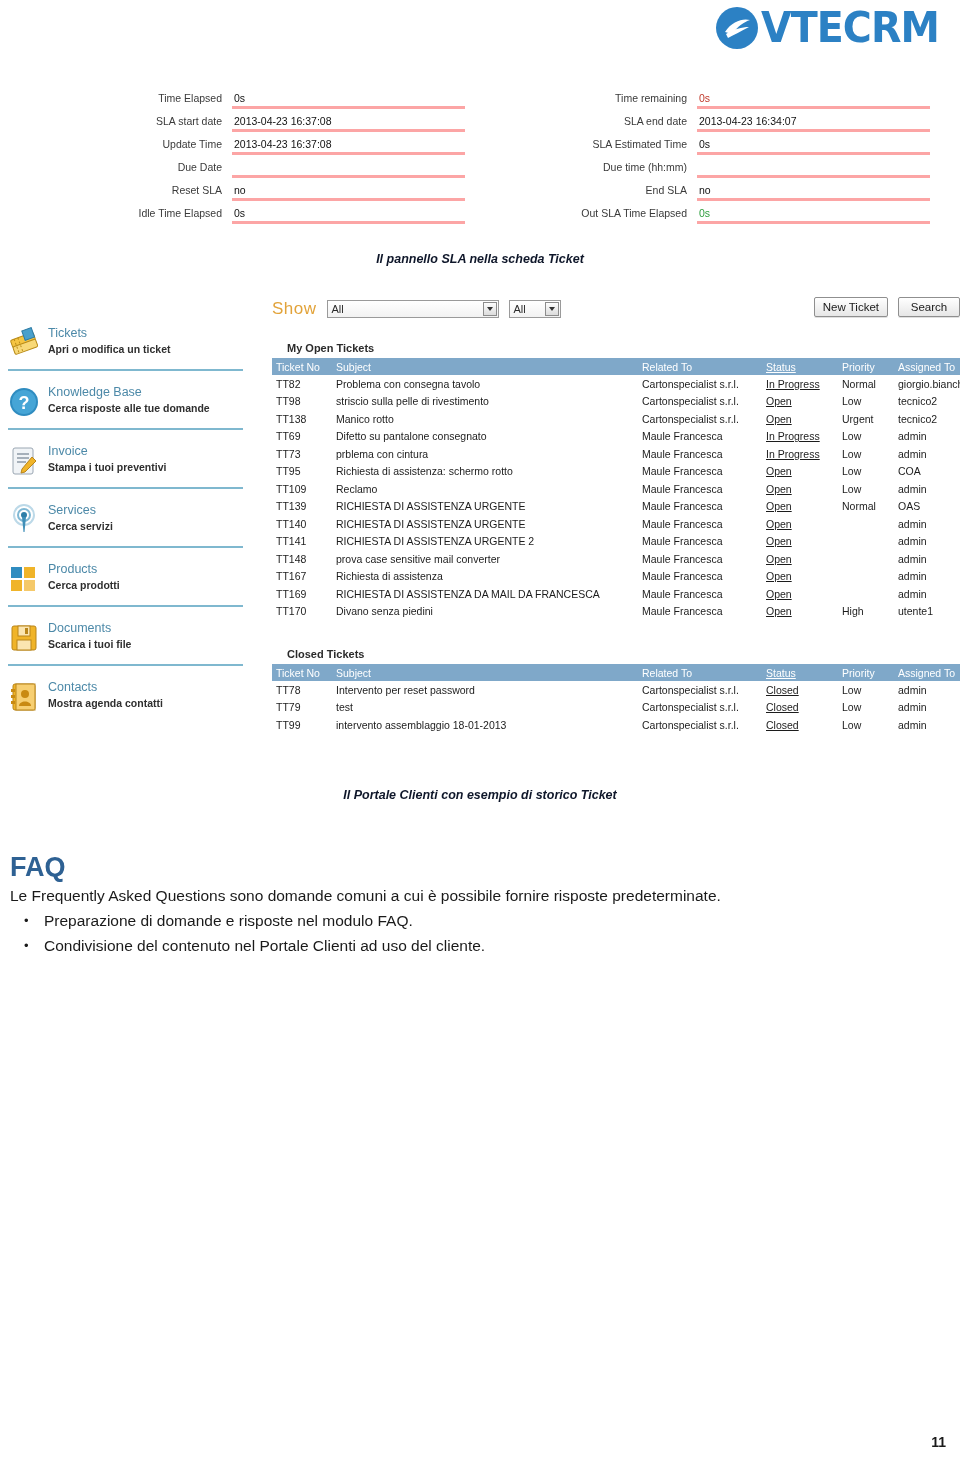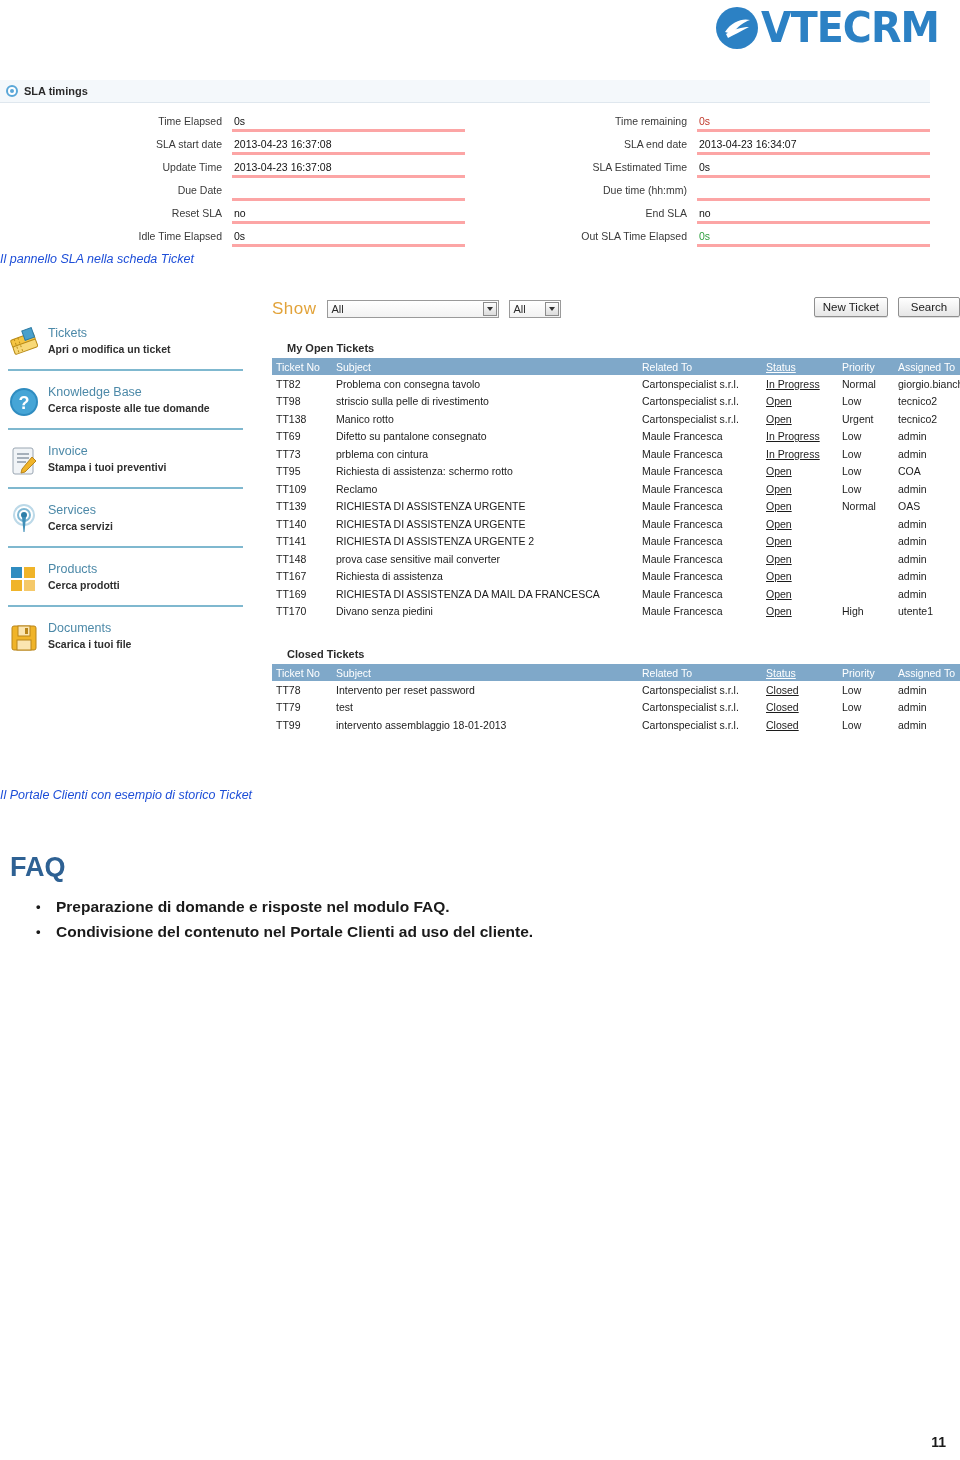--- a/index.html
+++ b/index.html
@@ -113,24 +113,25 @@
     box-sizing: border-box;
     white-space: nowrap;
   }
   .val-red { color: #c0392b; }
   .val-green { color: #2e9e3e; }
 
   
   .caption {
     position: absolute;
     width: 100%;
+    text-align: center;
     font-style: italic;
-    font-weight: normal;
+    font-weight: bold;
     font-size: 12.5px;
-    color: #1d4ed8;
+    color: #0f172a;
   }
   #caption-sla { top: 252px; }
   #caption-portal { top: 788px; }
 
   
   .sidebar {
     position: absolute;
     left: 8px;
     top: 325px;
     width: 235px;
@@ -287,24 +288,23 @@
     line-height: 30px;
     margin: 0 0 2px 0;
   }
   .faq-p {
     font-size: 15.5px;
     color: #1a1a1a;
     line-height: 24px;
     margin: 0;
   }
   .faq-ul {
-    margin: 12px;
+    margin: 0;
     padding-left: 34px;
     list-style: none;
-    font-weight: bold;
   }
   .faq-ul li {
     font-size: 15.5px;
     line-height: 25px;
     color: #1a1a1a;
     position: relative;
   }
   .faq-ul li::before {
     content: "\2022";
     position: absolute;
@@ -328,24 +328,20 @@
   <span class="logo-mark">
     <svg width="42" height="42" viewBox="0 0 42 42">
       <path d="M9 25 C16 14, 27 11, 34 13 C28 15, 22 19, 16 27 Z" fill="#ffffff"></path>
       <path d="M10 27 C18 22, 26 20, 33 20 C25 24, 18 28, 12 31 Z" fill="#ffffff"></path>
     </svg>
   </span>
   <span class="logo-text">VTECRM</span>
 </div>
 
 <section class="sla-panel">
-  <div class="sla-header">
-    <span class="sla-header-icon"></span>
-    <span class="sla-header-title">SLA timings</span>
-  </div>
   <div class="sla-grid">
     <div class="sla-col" id="sla-left-col">
         <div class="sla-row">
           <div class="sla-label">Time Elapsed</div>
           <div class="sla-value">0s</div>
         </div>
         <div class="sla-row">
           <div class="sla-label">SLA start date</div>
           <div class="sla-value">2013-04-23 16:37:08</div>
         </div>
@@ -463,20 +459,35 @@
           <rect x="4" y="4" width="24" height="24" rx="2" fill="#f0b429" stroke="#b9851a"></rect>
           <rect x="10" y="4" width="12" height="10" fill="#fbe5b0" stroke="#b9851a"></rect>
           <rect x="17" y="6" width="3" height="6" fill="#b9851a"></rect>
           <rect x="9" y="18" width="14" height="10" fill="#fbe5b0" stroke="#b9851a"></rect>
         </svg></span>
       <span class="side-txt">
         <span class="side-title" style="display:block">Documents</span>
         <span class="side-sub" style="display:block">Scarica i tuoi file</span>
       </span>
     </div>
+    <div class="side-item">
+      <span class="side-ico"><svg width="32" height="32" viewBox="0 0 32 32">
+          <rect x="5" y="3" width="22" height="26" rx="2" fill="#f0b429" stroke="#b9851a"></rect>
+          <rect x="8" y="3" width="19" height="26" fill="#f7cf72" stroke="#b9851a"></rect>
+          <circle cx="17" cy="13" r="4" fill="#c98a12"></circle>
+          <path d="M11 25 C11 19 23 19 23 25 Z" fill="#c98a12"></path>
+          <rect x="3" y="8" width="4" height="3" fill="#c98a12"></rect>
+          <rect x="3" y="14" width="4" height="3" fill="#c98a12"></rect>
+          <rect x="3" y="20" width="4" height="3" fill="#c98a12"></rect>
+        </svg></span>
+      <span class="side-txt">
+        <span class="side-title" style="display:block">Contacts</span>
+        <span class="side-sub" style="display:block">Mostra agenda contatti</span>
+      </span>
+    </div>
   </nav>
 
 <main class="portal">
 
   <div class="show-bar">
     <span class="show-label">Show</span>
 
     <span class="fake-select" id="select-category">
       <span>All</span>
       <span class="arrow-box">
@@ -663,19 +674,20 @@
           <td class="col-asg">admin</td>
         </tr>
       </tbody>
   </table>
 </main>
 
 <div class="caption" id="caption-portal">Il Portale Clienti con esempio di storico Ticket</div>
 
 <section class="faq-block">
   <h2 class="faq-h">FAQ</h2>
+  <p class="faq-p">Le Frequently Asked Questions sono domande comuni a cui è possibile fornire risposte predeterminate.</p>
   <ul class="faq-ul" id="faq-list">
       <li>Preparazione di domande e risposte nel modulo FAQ.</li>
       <li>Condivisione del contenuto nel Portale Clienti ad uso del cliente.</li>
     </ul>
 </section>
 
 <div class="page-num">11</div>
 
 </body></html>

